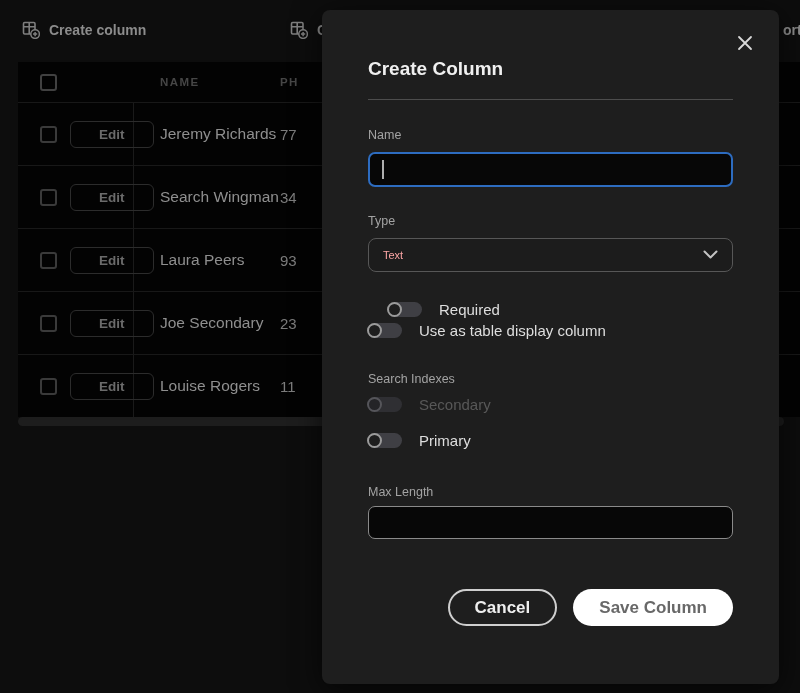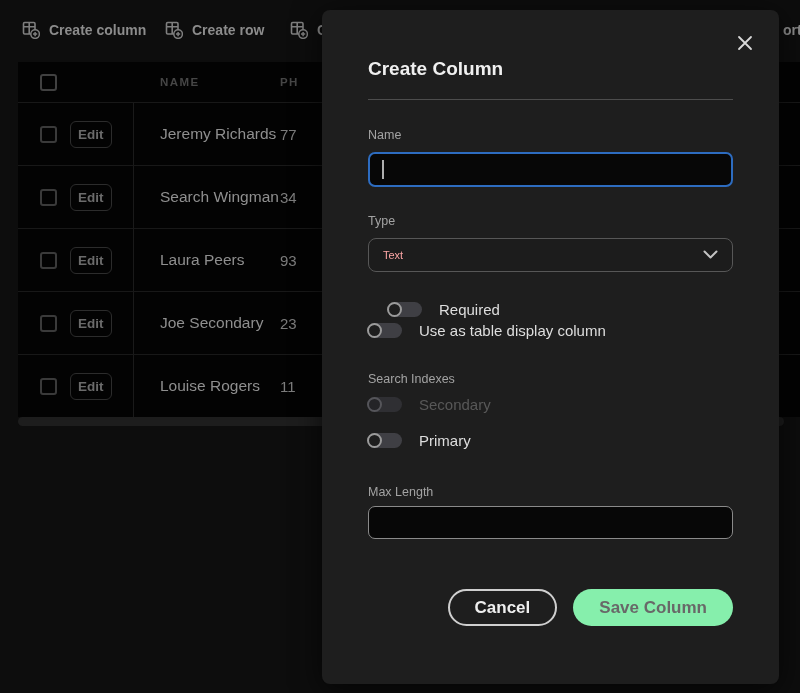--- a/index.html
+++ b/index.html
@@ -31,21 +31,21 @@
   .cell-check { width:116px; display:flex; align-items:center; gap:13px; padding-left:22px;
                 border-right:1px solid #1a1a1a; flex:none; }
   .cell-name  { width:146px; padding-left:26px; display:flex; align-items:center;
                 color:#8f8f8f; font-size:15.5px; flex:none; }
   .cell-phone { display:flex; align-items:center; color:#7c7c7c; font-size:15px; }
 
   .checkbox { width:17px; height:17px; border:2px solid #3a3a3a; border-radius:3px;
               background:transparent; flex:none; cursor:pointer; }
   .thead .checkbox { border-color:#414141; }
   .edit-btn { border:1.5px solid #2c2c2c; border-radius:6px; background:transparent;
-              color:#6b6b6b; font-size:13.5px; font-weight:600; padding:5px 7px;
+              color:#6b6b6b; font-size:13.5px; font-weight:600; padding:5px 28px;
               font-family:inherit; cursor:pointer; }
 
   .hscrollbar { position:absolute; left:18px; right:16px; top:417px; height:9px;
                 background:#1d1d1d; border-radius:5px; cursor:grab; }
 
   
   .modal { position:absolute; left:322px; top:10px; width:457px; height:674px;
            background:#1e1e1e; border-radius:8px;
            box-shadow:0 6px 30px rgba(0,0,0,.65); }
   .modal-close { position:absolute; top:22px; right:22px; width:24px; height:24px;
@@ -92,48 +92,37 @@
   .grp-maxlen .field-label { margin-bottom:6px; }
   .maxlen-input { width:100%; height:33px; background:#070707; border:1.5px solid #8a8a8a;
                   border-radius:7px; color:#e8e8e8; font-size:15px; padding:0 12px;
                   font-family:inherit; outline:none; }
 
   .btn-row { margin-top:50px; display:flex; justify-content:flex-end; gap:16px; }
   .btn { height:37px; border-radius:19px; font-size:17px; font-weight:700;
          font-family:inherit; display:flex; align-items:center; }
   .btn-cancel { padding:0 25px; background:transparent; border:2px solid #cfcfcf;
                 color:#efefef; cursor:pointer; }
-  .btn-save { padding:0 26px; background:#86efac; border:none; color:#686868; cursor:default; }
+  .btn-save { padding:0 26px; background:#ffffff; border:none; color:#686868; cursor:default; }
 </style>
 </head>
 <body>
 
 <div class="toolbar">
   <div class="tb-item tb-item-1">
     <span>
       <svg width="18" height="18" viewBox="0 0 18 18">
         <rect x="1.5" y="1.5" width="11.5" height="11.5" rx="1.2" fill="none" stroke="currentColor" stroke-width="1.6"></rect>
         <path d="M1.5 5.7h11.5M7.2 1.5v11.5" stroke="currentColor" stroke-width="1.6"></path>
         <circle cx="13.1" cy="13.1" r="4.3" fill="#0d0d0d" stroke="currentColor" stroke-width="1.5"></circle>
         <path d="M13.1 11v4.2M11 13.1h4.2" stroke="currentColor" stroke-width="1.5"></path>
       </svg>
     </span>
     <span>Create column</span>
   </div>
-  <div class="tb-item tb-item-2">
-    <span>
-      <svg width="18" height="18" viewBox="0 0 18 18">
-        <rect x="1.5" y="1.5" width="11.5" height="11.5" rx="1.2" fill="none" stroke="currentColor" stroke-width="1.6"></rect>
-        <path d="M1.5 5.7h11.5M7.2 1.5v11.5" stroke="currentColor" stroke-width="1.6"></path>
-        <circle cx="13.1" cy="13.1" r="4.3" fill="#0d0d0d" stroke="currentColor" stroke-width="1.5"></circle>
-        <path d="M13.1 11v4.2M11 13.1h4.2" stroke="currentColor" stroke-width="1.5"></path>
-      </svg>
-    </span>
-    <span>Create row</span>
-  </div>
   <div class="tb-item tb-item-3">
     <span>
       <svg width="18" height="18" viewBox="0 0 18 18">
         <rect x="1.5" y="1.5" width="11.5" height="11.5" rx="1.2" fill="none" stroke="currentColor" stroke-width="1.6"></rect>
         <path d="M1.5 5.7h11.5M7.2 1.5v11.5" stroke="currentColor" stroke-width="1.6"></path>
         <circle cx="13.1" cy="13.1" r="4.3" fill="#0d0d0d" stroke="currentColor" stroke-width="1.5"></circle>
         <path d="M13.1 11v4.2M11 13.1h4.2" stroke="currentColor" stroke-width="1.5"></path>
       </svg>
     </span>
     <span>C</span>

